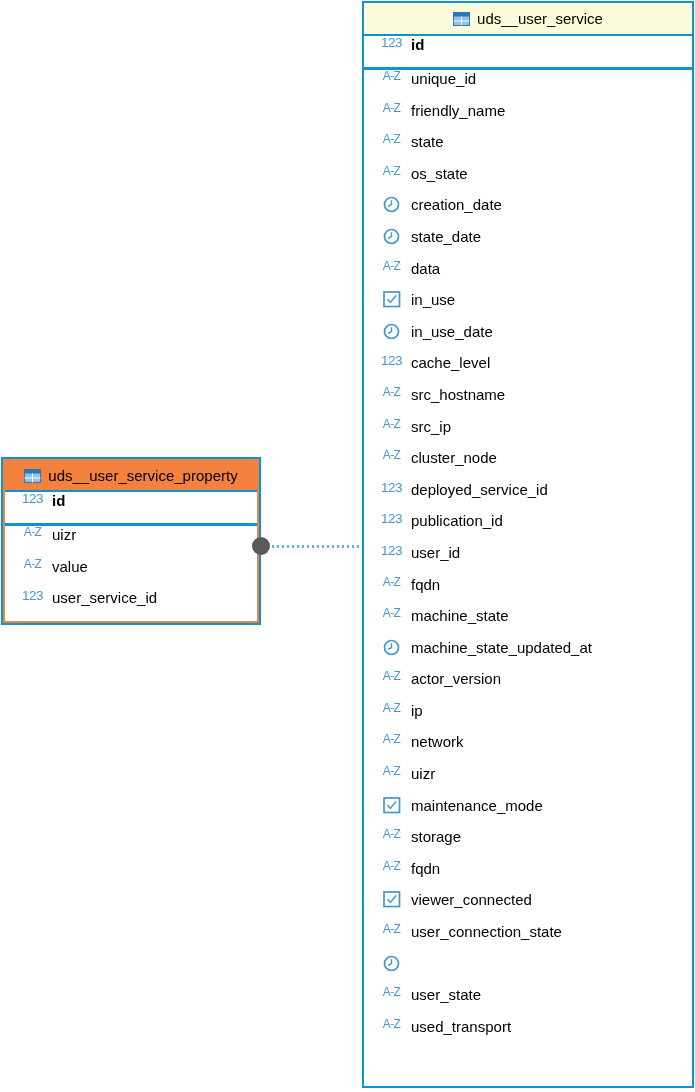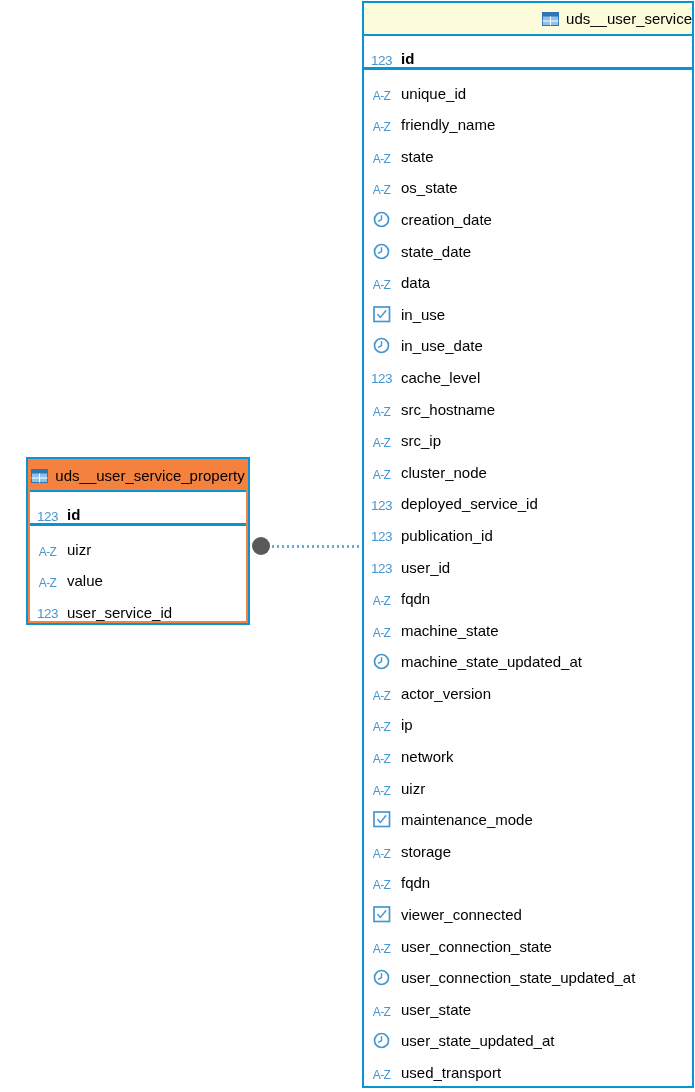--- a/index.html
+++ b/index.html
@@ -20,36 +20,36 @@
     overflow:hidden;
     font-family:"Liberation Sans","DejaVu Sans",sans-serif;
     color:var(--text);
   }
   .entity{
     position:absolute;
     background:#ffffff;
     border:2px solid var(--blue);
   }
   .entity-right{left:362px;top:1px;width:332px;height:1087px;}
-  .entity-left{left:1px;top:457px;width:224px;margin-left:25px;}
+  .entity-left{left:1px;top:457px;width:260px;}
   .entity-left .entity-inner{border:2px solid var(--orange);}
   .entity-header{
     display:flex;align-items:center;justify-content:center;gap:7px;
     height:33px;
     border-bottom:2px solid var(--blue);
     font-size:15px;
     white-space:nowrap;
   }
-  .entity-right .entity-header{background:var(--header-yellow);justify-content:flex-end;}
+  .entity-right .entity-header{background:var(--header-yellow);}
   .entity-left .entity-header{background:var(--orange);height:31px;}
   .tbl-icon{display:inline-flex;align-items:center;}
   .col-row{
-    display:flex;align-items:flex-end;gap:7px;
+    display:flex;align-items:flex-start;gap:7px;
     height:31.6px;
-    padding-left:5px;
+    padding-left:15px;
     font-size:15px;
     white-space:nowrap;
   }
   .pk-row{height:34px;border-bottom:3px solid var(--blue);}
   .pk-row .col-label{font-weight:bold;}
   .type-icon{
     width:25px;min-width:25px;
     display:inline-flex;align-items:center;justify-content:center;
     color:var(--icon-blue);
     line-height:1;
@@ -332,36 +332,26 @@
           </span>
           <span class="col-label">user_connection_state</span>
         </div>
         <div class="col-row">
           <span class="type-icon">
             <svg width="17" height="17" viewBox="0 0 17 17">
               <circle cx="8.5" cy="8.5" r="7" fill="none" stroke="currentColor" stroke-width="1.7"></circle>
               <path d="M8.5 4.6 L8.5 8.7 L5.6 10.2" fill="none" stroke="currentColor" stroke-width="1.4" stroke-linecap="round" stroke-linejoin="round"></path>
             </svg>
           </span>
-          <span class="col-label">user_connection_state_updated_at</span>
         </div>
         <div class="col-row">
           <span class="type-icon">
             <span class="glyph-str">A-Z</span>
           </span>
           <span class="col-label">user_state</span>
-        </div>
-        <div class="col-row">
-          <span class="type-icon">
-            <svg width="17" height="17" viewBox="0 0 17 17">
-              <circle cx="8.5" cy="8.5" r="7" fill="none" stroke="currentColor" stroke-width="1.7"></circle>
-              <path d="M8.5 4.6 L8.5 8.7 L5.6 10.2" fill="none" stroke="currentColor" stroke-width="1.4" stroke-linecap="round" stroke-linejoin="round"></path>
-            </svg>
-          </span>
-          <span class="col-label">user_state_updated_at</span>
         </div>
         <div class="col-row">
           <span class="type-icon">
             <span class="glyph-str">A-Z</span>
           </span>
           <span class="col-label">used_transport</span>
         </div>
       </div>
   </div>
 

